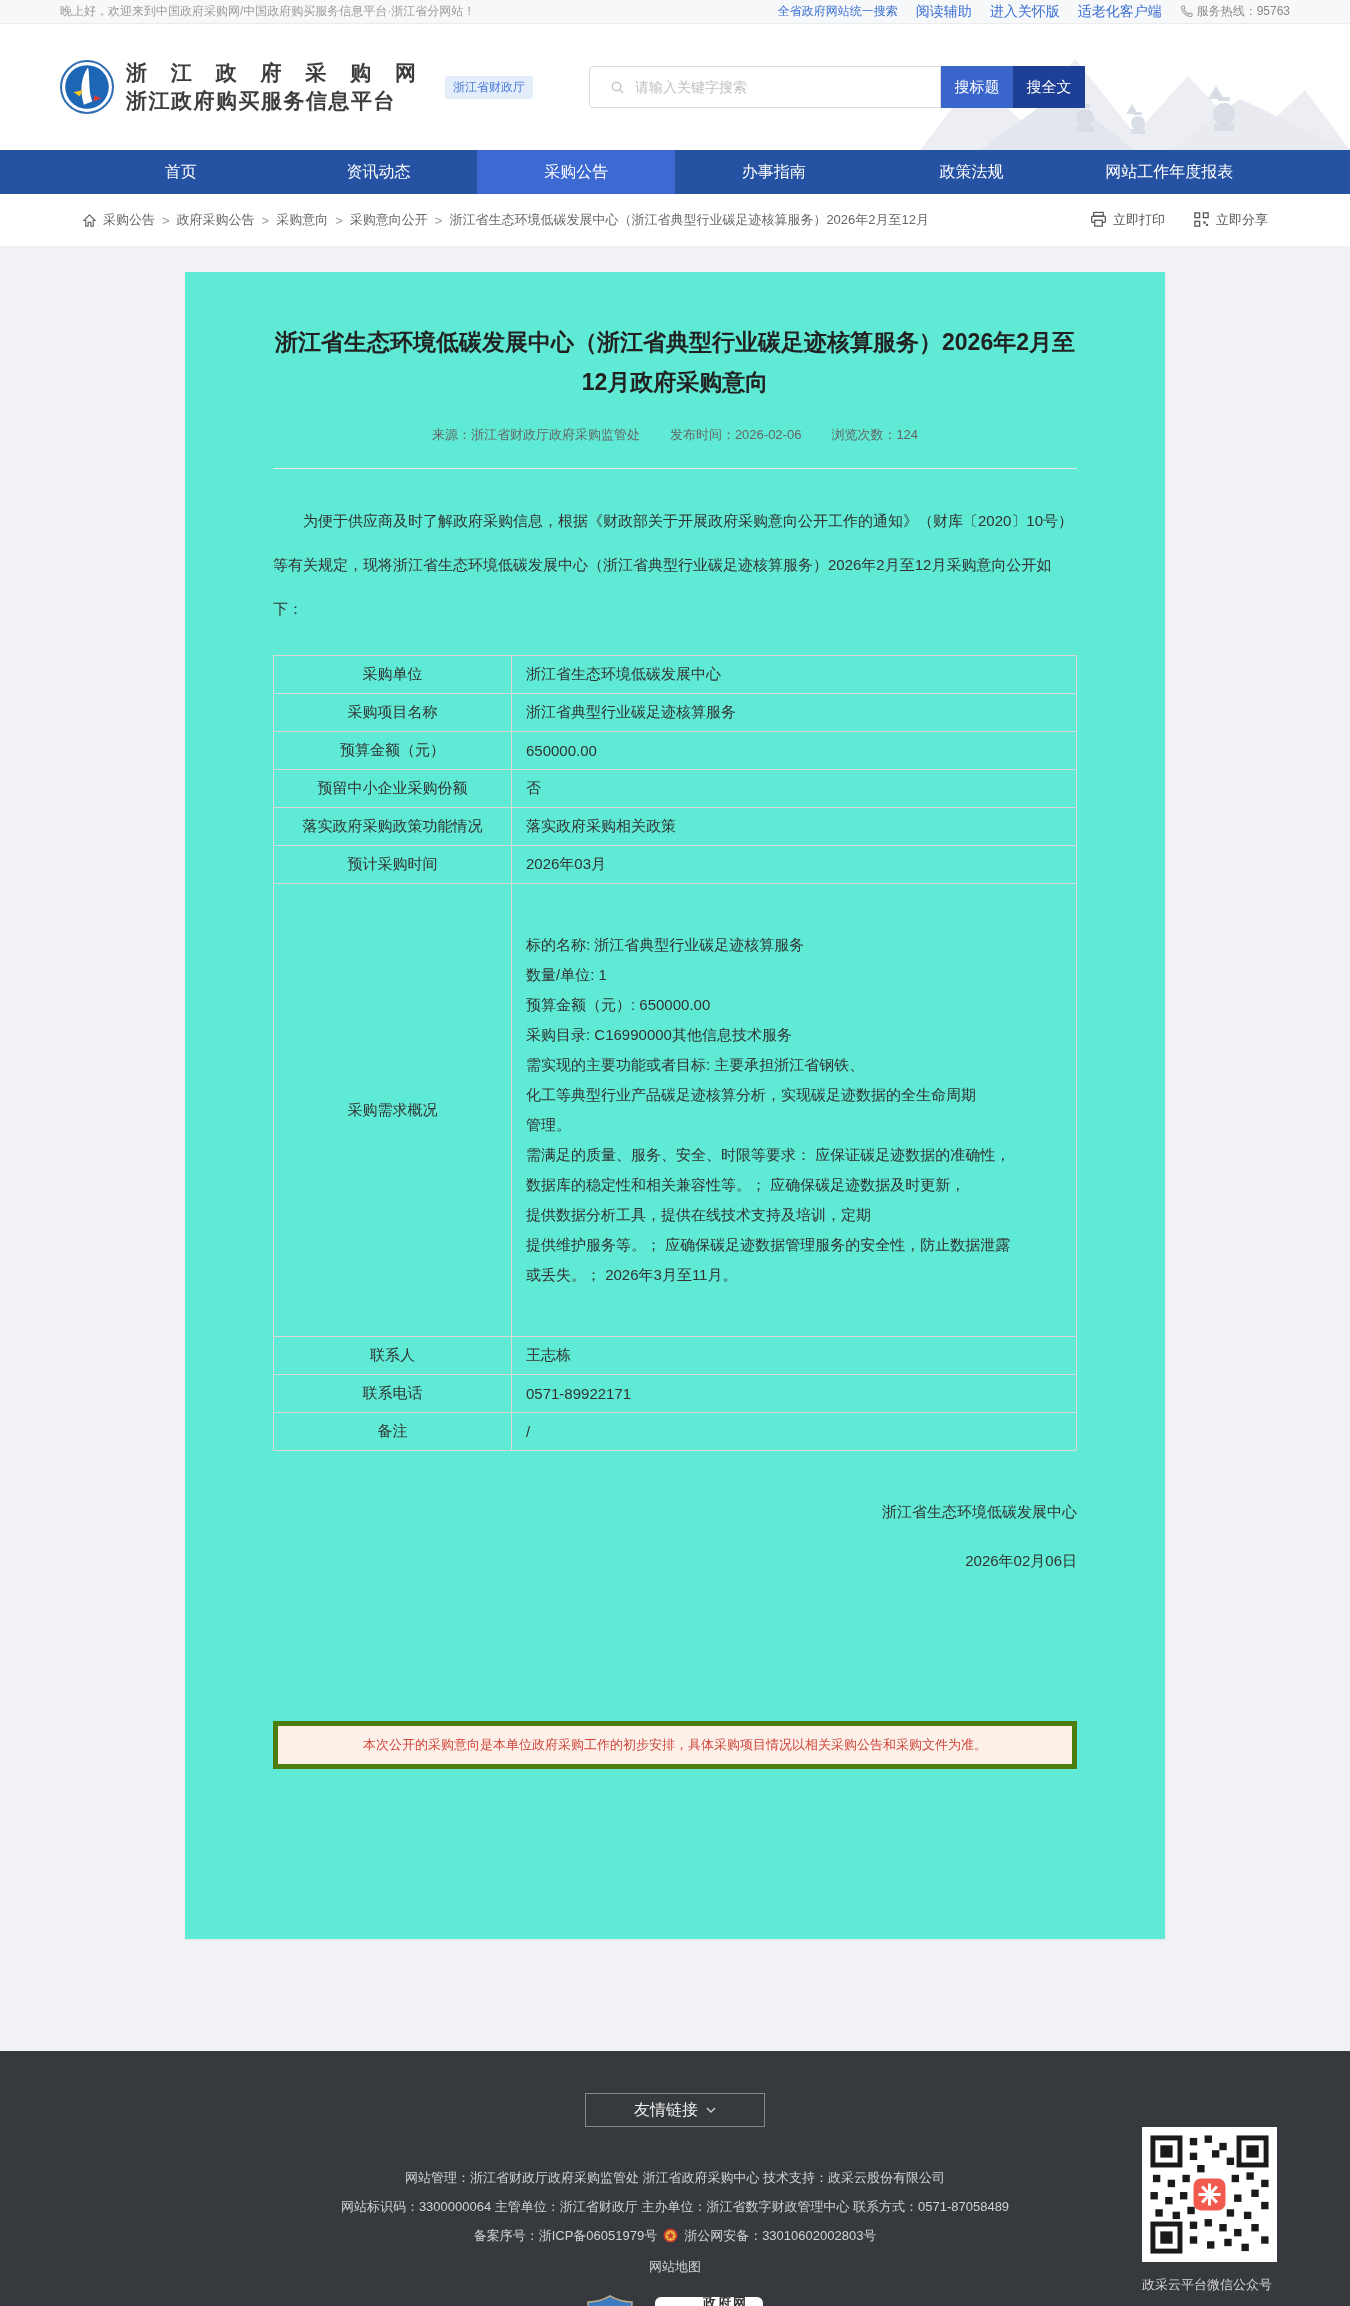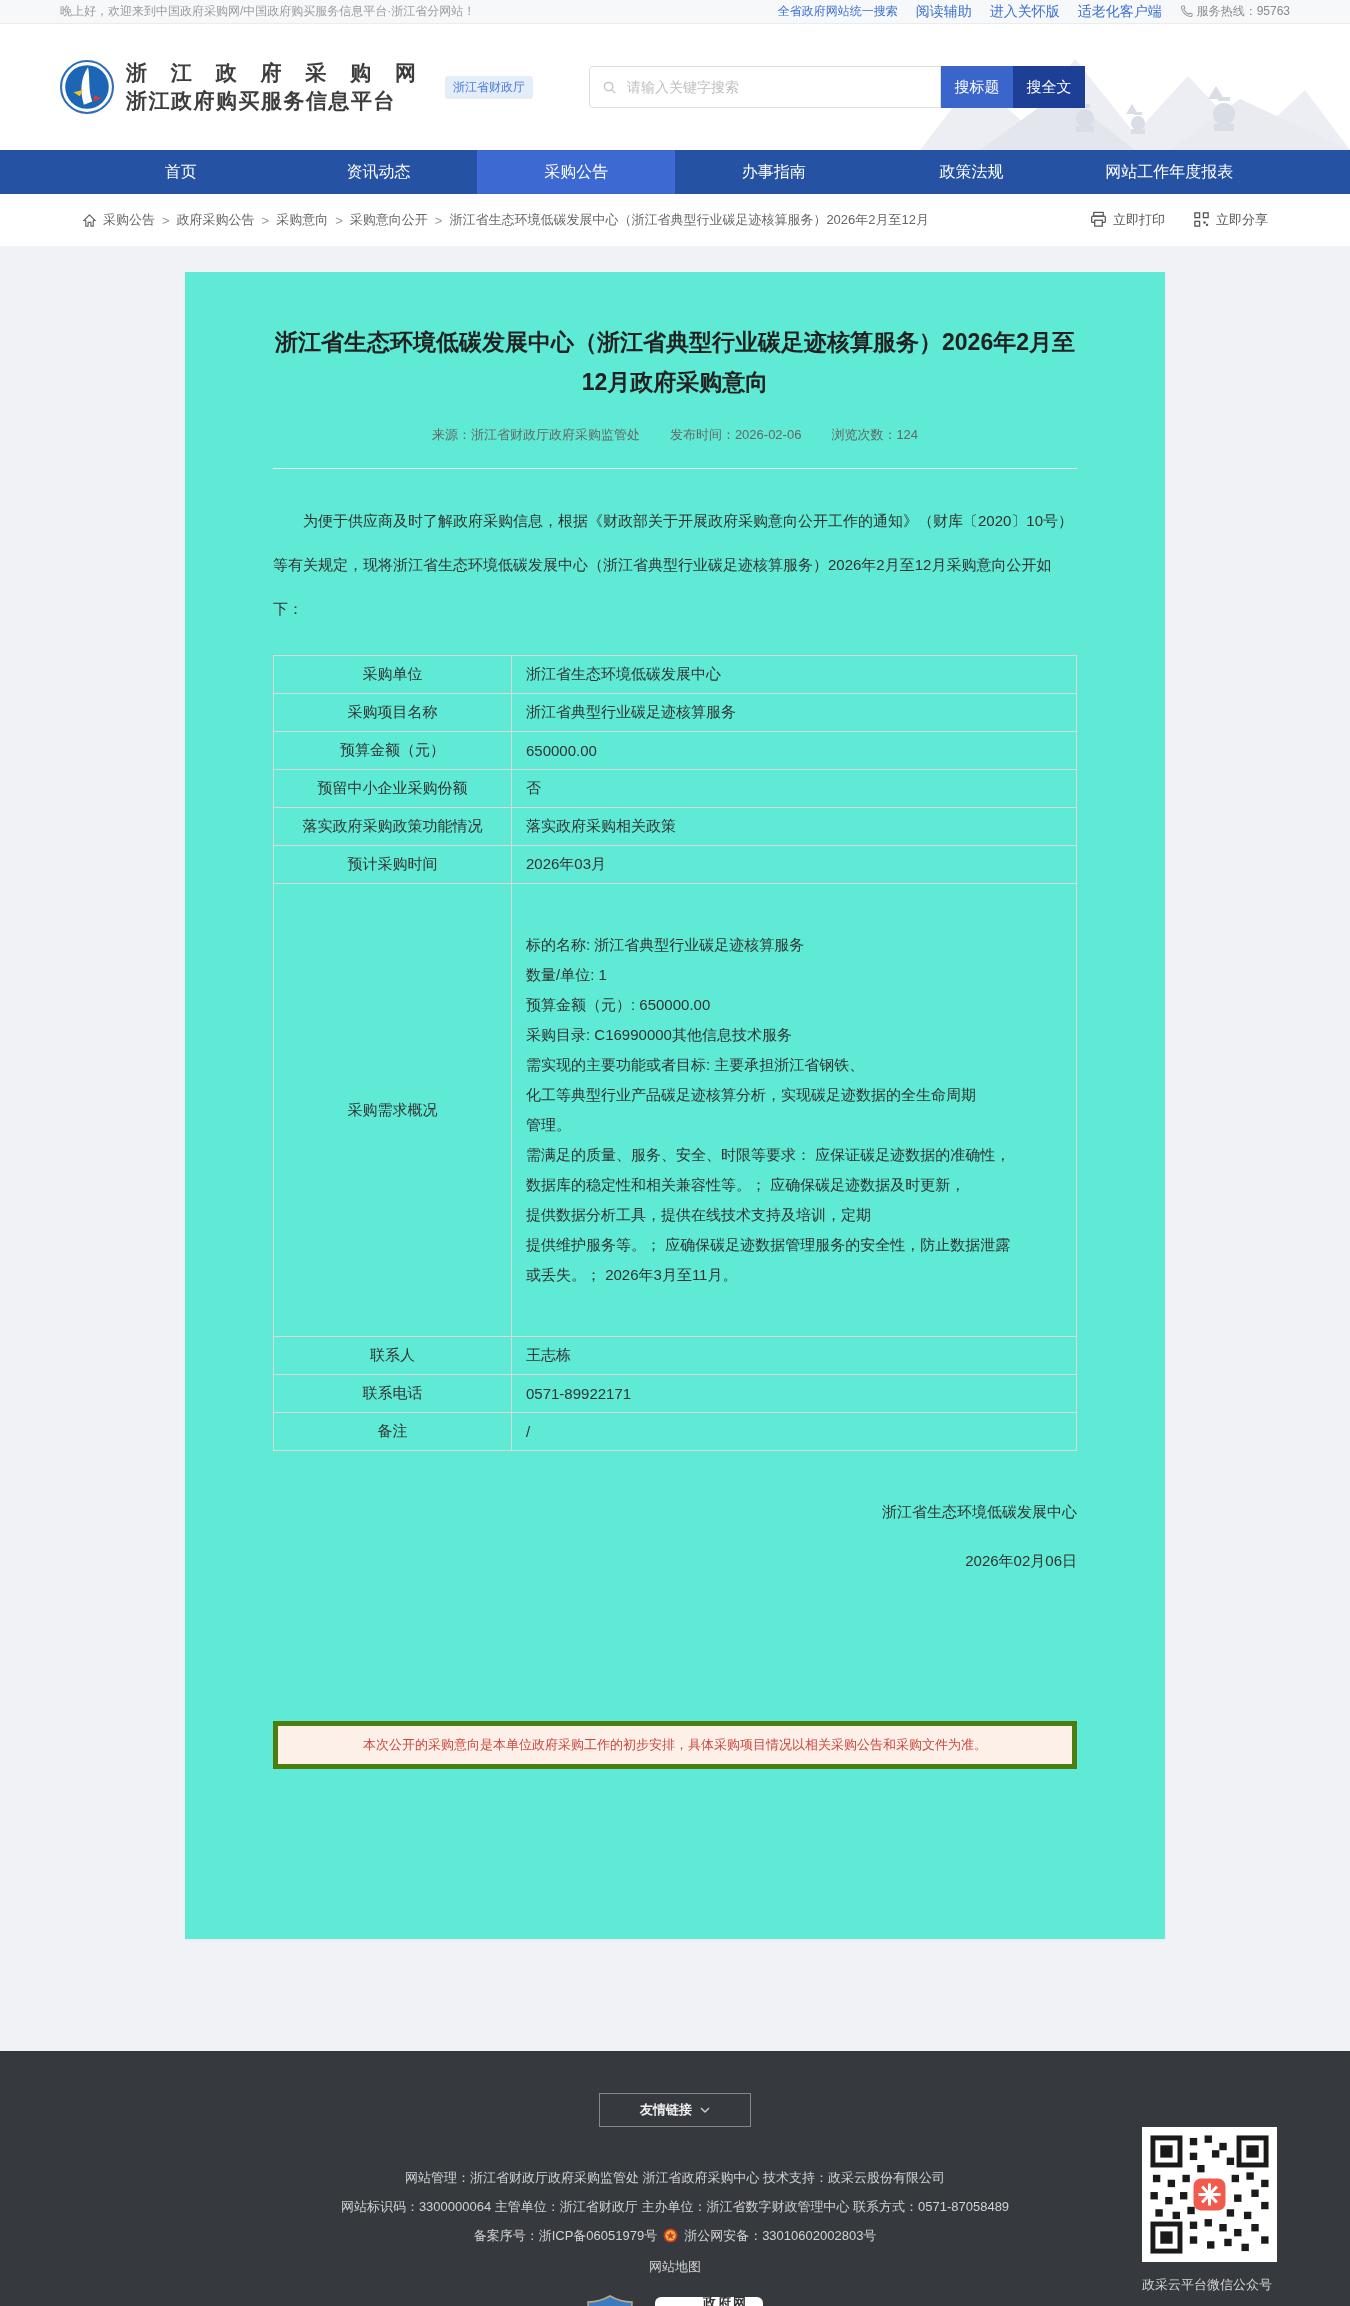--- a/index.html
+++ b/index.html
@@ -16,21 +16,21 @@
   .topbar-link.sm { font-size:12px; }
   .hotline { color:#8a8a8a; display:flex; align-items:center; gap:4px; font-size:12px; }
   
   .header { background:#fff; height:126px; position:relative; overflow:hidden; }
   .header-inner { width:1230px; margin:0 auto; height:100%; display:flex; align-items:center; position:relative; z-index:2; }
   .logo-group { display:flex; align-items:center; gap:12px; }
   .site-titles .t1 { font-size:21px; font-weight:bold; color:#3d3d3d; letter-spacing:9px; white-space:nowrap; }
   .site-titles .t2 { font-size:21px; font-weight:bold; color:#3d3d3d; letter-spacing:1.5px; white-space:nowrap; }
   .gov-badge { margin-left:8px; align-self:center; background:#e4eefb; color:#4a79d8; font-size:12px; padding:3px 8px; border-radius:3px; white-space:nowrap; cursor:default; }
   .search-group { display:flex; align-items:center; margin-left:56px; }
-  .search-box { width:352px; height:42px; border:1px solid #ddd; border-radius:4px 0 0 4px; background:#fff; display:flex; align-items:center; gap:8px; padding:0 12px; }
+  .search-box { width:352px; height:42px; border:1px solid #ddd; border-radius:4px 0 0 4px; background:#fff; display:flex; align-items:center; gap:8px; padding:0 20px; }
   .search-box input { border:none; outline:none; flex:1; font-size:14px; color:#333; font-family:inherit; }
   .search-box input::placeholder { color:#bfbfbf; }
   .search-btn { width:72px; height:42px; color:#fff; font-size:15px; display:flex; align-items:center; justify-content:center; cursor:pointer; }
   .btn-title { background:#3a66cc; }
   .btn-full { background:#1e3f96; }
   .mountains { position:absolute; right:0; top:0; height:126px; width:430px; z-index:1; }
   
   .nav { background:#2552a2; height:44px; }
   .nav-inner { width:1186px; margin:0 auto; height:100%; display:flex; }
   .nav-item { flex:1; display:flex; align-items:center; justify-content:center; color:#fff; font-size:16px; cursor:pointer; }
@@ -53,21 +53,21 @@
   table.info { width:100%; border-collapse:collapse; margin-top:24px; }
   table.info td { border:1px solid #d9d9d9; font-size:15px; color:#333; vertical-align:middle; }
   td.cell-label { width:238px; text-align:center; padding:9px 8px; }
   td.cell-value { padding:9px 14px; }
   td.cell-value.pre { white-space:pre-line; line-height:30px; padding:46px 14px; }
   .signature { margin-top:52px; text-align:right; font-size:15px; color:#333; }
   .signature-date { margin-top:30px; }
   .notice { margin-top:150px; background:#fdf0e9; border:5px solid #4d7c0f; color:#d0453a; font-size:13px; text-align:center; padding:10px 8px; }
   
   .footer { background:#36393d; height:316px; position:relative; color:#cfd0d2; }
-  .friend-links { position:absolute; top:42px; left:50%; transform:translateX(-50%); width:152px; height:34px; border:1px solid #85878a; display:flex; align-items:center; justify-content:center; gap:8px; font-size:13px; color:#eee; cursor:pointer;font-weight:bold; }
+  .friend-links { position:absolute; top:42px; left:50%; transform:translateX(-50%); width:180px; height:34px; border:1px solid #85878a; display:flex; align-items:center; justify-content:center; gap:8px; font-size:16px; color:#eee; cursor:pointer; }
   .footer-lines { position:absolute; top:112px; left:0; width:100%; text-align:center; font-size:13px; line-height:29px; color:#d2d3d5; }
   .f-line3 { display:flex; justify-content:center; align-items:center; gap:6px; }
   .sitemap { cursor:pointer; display:inline-block; margin-top:2px; }
   .qr-block { position:absolute; right:78px; top:76px; width:130px; text-align:center; }
   .qr-box { width:135px; height:135px; background:#fff; padding:6px; }
   .qr-caption { margin-top:14px; font-size:13px; color:#d5d5d6; white-space:nowrap; }
   .badges { position:absolute; bottom:16px; left:50%; transform:translateX(-50%); display:flex; align-items:center; gap:22px; }
   .shield-badge { position:relative; width:46px; height:56px; cursor:pointer; }
   .shield-label { position:absolute; left:0; right:0; bottom:14px; text-align:center; font-size:8px; color:#fff; letter-spacing:1px; }
   .check-badge { width:108px; height:52px; background:#fff; border-radius:6px; display:flex; align-items:center; padding:4px 8px 4px 6px; gap:6px; cursor:pointer; }

